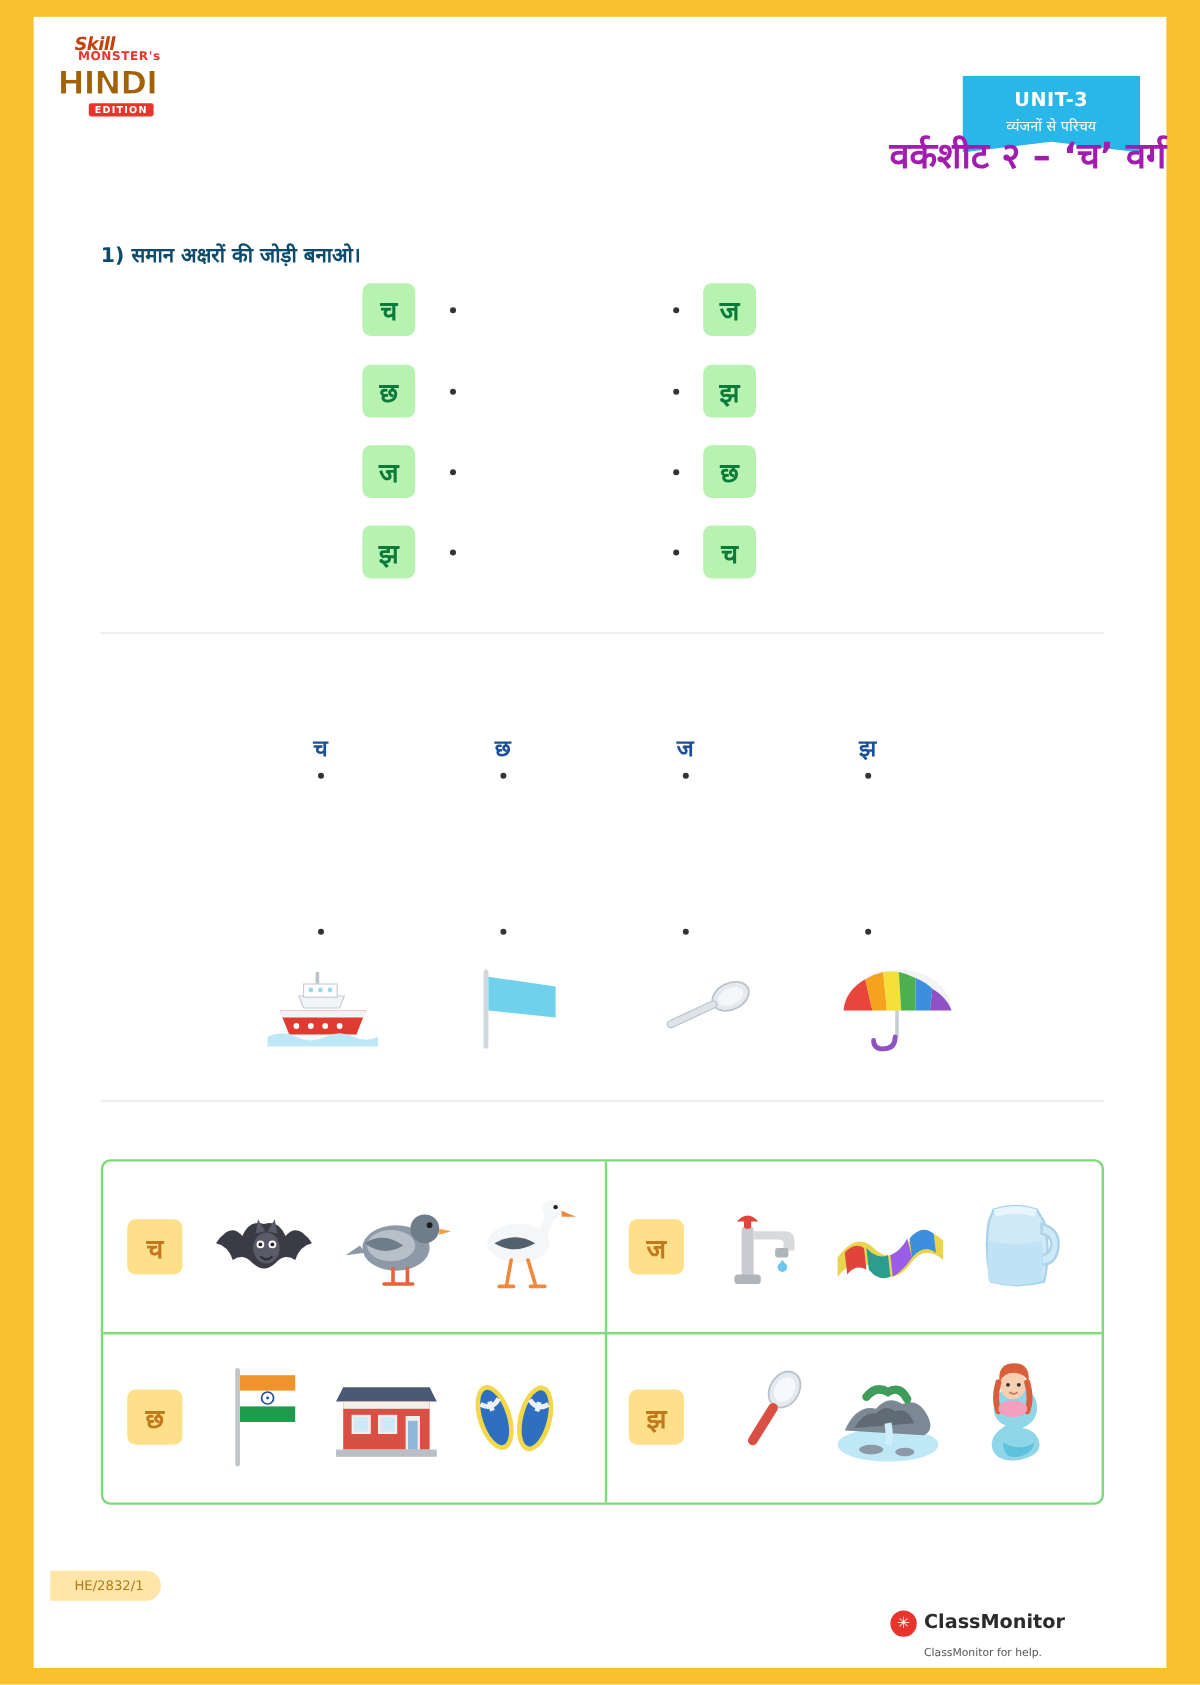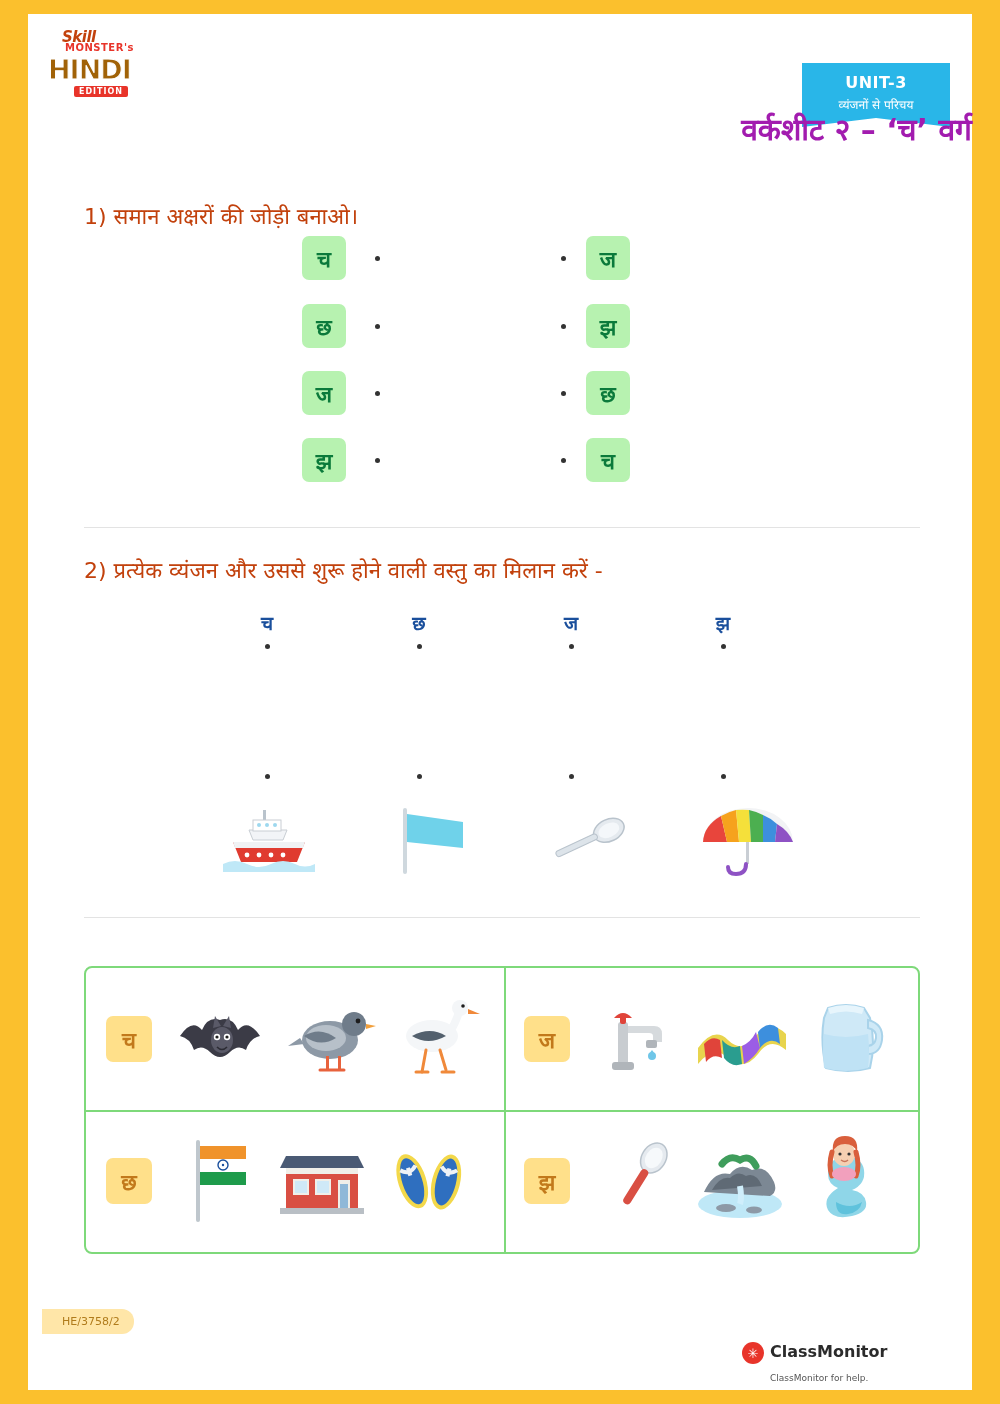--- a/index.html
+++ b/index.html
@@ -114,23 +114,24 @@
     width: 944px;
     text-align: right;
     font-size: 30px;
     font-weight: bold;
     color: #a21caf;
   }
 
   
   .q {
     position: absolute;
-    font-size: 22px;
-    color: #c2410c;
+    font-size: 17px;
+    color: #0c4a6e;
     left: 56px;
+    font-weight: bold;
   }
   .q1 { top: 186px; }
   .q2 { top: 540px; }
   .q3 { top: 927px; }
 
   .divider {
     position: absolute;
     left: 56px;
     width: 836px;
     height: 1px;
@@ -304,21 +305,20 @@
     <div class="dot" style="left:533px; top:377px;"></div>
     <div class="dot" style="left:533px; top:444px;"></div>
 
     <div class="tile" style="left:558px; top:222px;">ज</div>
     <div class="tile" style="left:558px; top:290px;">झ</div>
     <div class="tile" style="left:558px; top:357px;">छ</div>
     <div class="tile" style="left:558px; top:424px;">च</div>
 
     <div class="divider div1"></div>
 
-    <div class="q q2">2) प्रत्येक व्यंजन और उससे शुरू होने वाली वस्तु का मिलान करें -</div>
 
     <div class="letter2" style="left:214px; top:596px;">च</div>
     <div class="letter2" style="left:366px; top:596px;">छ</div>
     <div class="letter2" style="left:518px; top:596px;">ज</div>
     <div class="letter2" style="left:670px; top:596px;">झ</div>
 
     <div class="dot" style="left:237px; top:630px;"></div>
     <div class="dot" style="left:389px; top:630px;"></div>
     <div class="dot" style="left:541px; top:630px;"></div>
     <div class="dot" style="left:693px; top:630px;"></div>
@@ -526,21 +526,21 @@
           <path d="M35 22 q-2 -16 12 -16 q14 0 12 16 q-3 -8 -12 -8 q-9 0 -12 8 z" fill="#d95f3c"></path>
           <path d="M34 22 q-4 14 0 24 M58 22 q4 14 0 24" stroke="#d95f3c" stroke-width="5" fill="none" stroke-linecap="round"></path>
           <circle cx="42" cy="24" r="1.6" fill="#333"></circle>
           <circle cx="51" cy="24" r="1.6" fill="#333"></circle>
           <path d="M43 30 q4 3 7 0" stroke="#c9745a" stroke-width="1.4" fill="none"></path>
           <ellipse cx="46" cy="44" rx="12" ry="7" fill="#f2a0bd"></ellipse>
         </svg>
       </div>
     </div>
 
-    <div class="footer-code">HE/3758/2</div>
+    <div class="footer-code">HE/2832/1</div>
 
     <div class="brand">
       <div class="bmark">✳</div>
       <div class="bname">ClassMonitor</div>
       <div class="bsub1">Scan with</div>
       <div class="bsub2">ClassMonitor for help.</div>
     </div>
 
   </div>
 </div>

